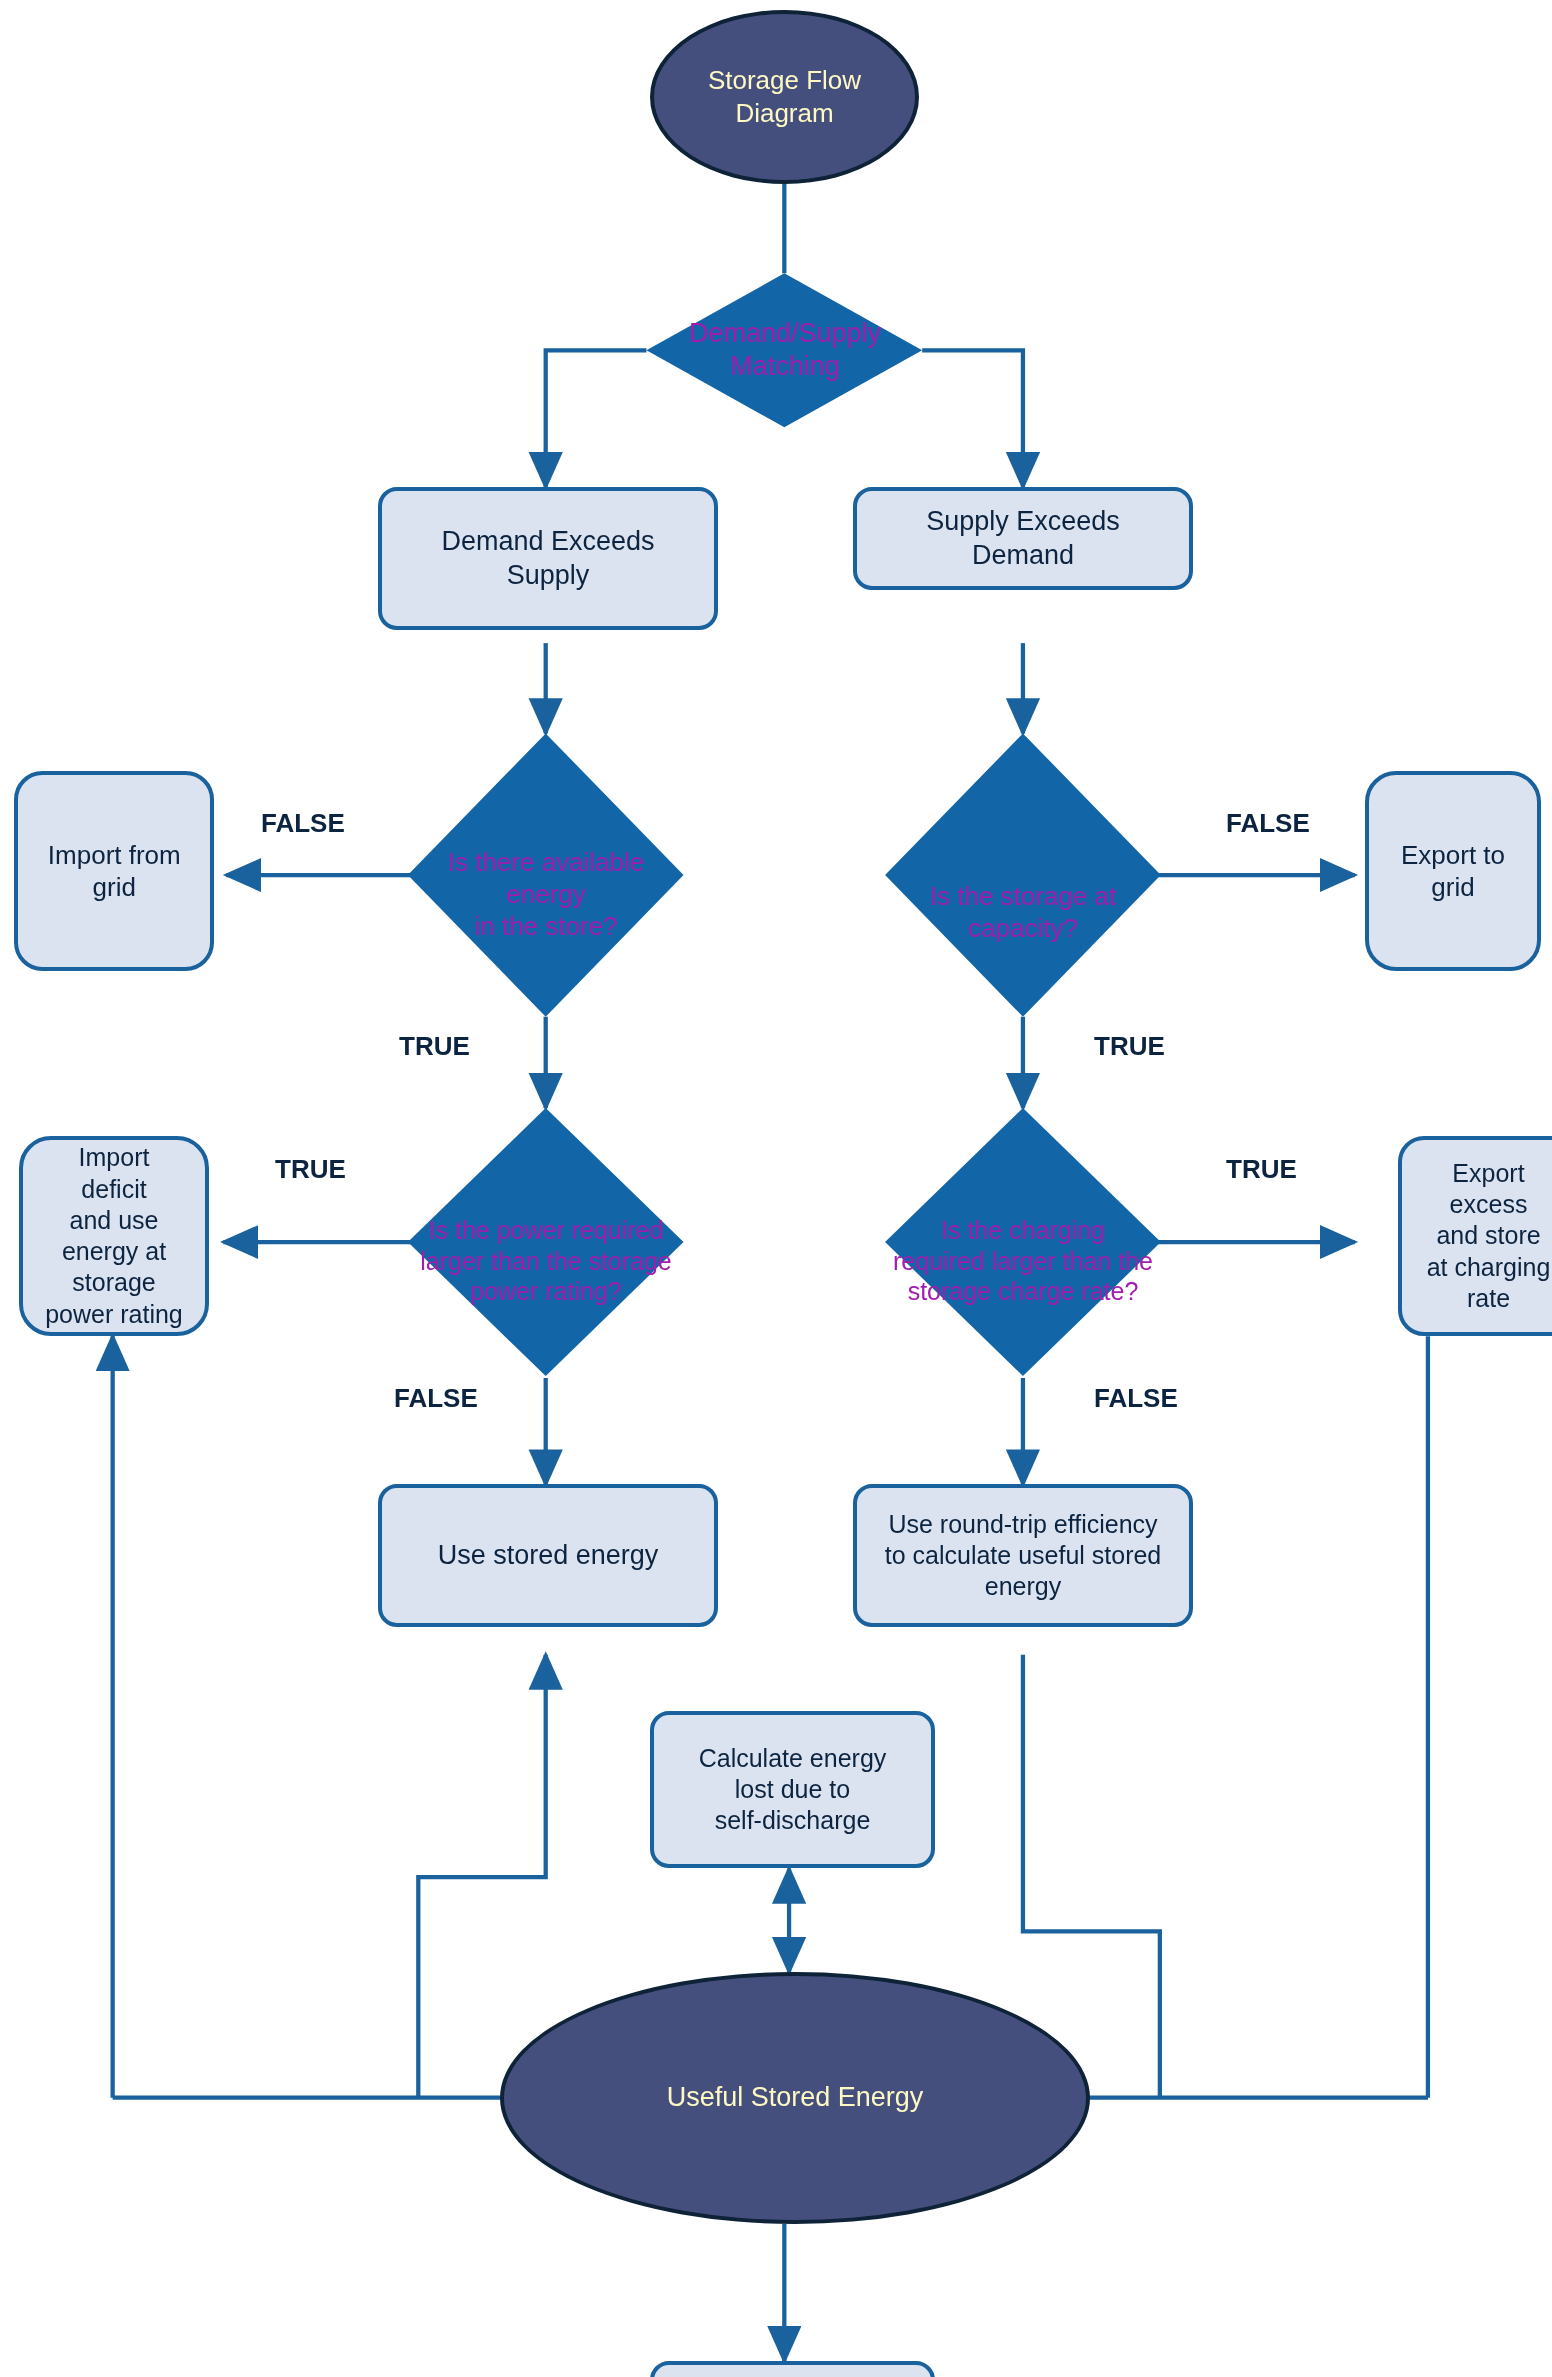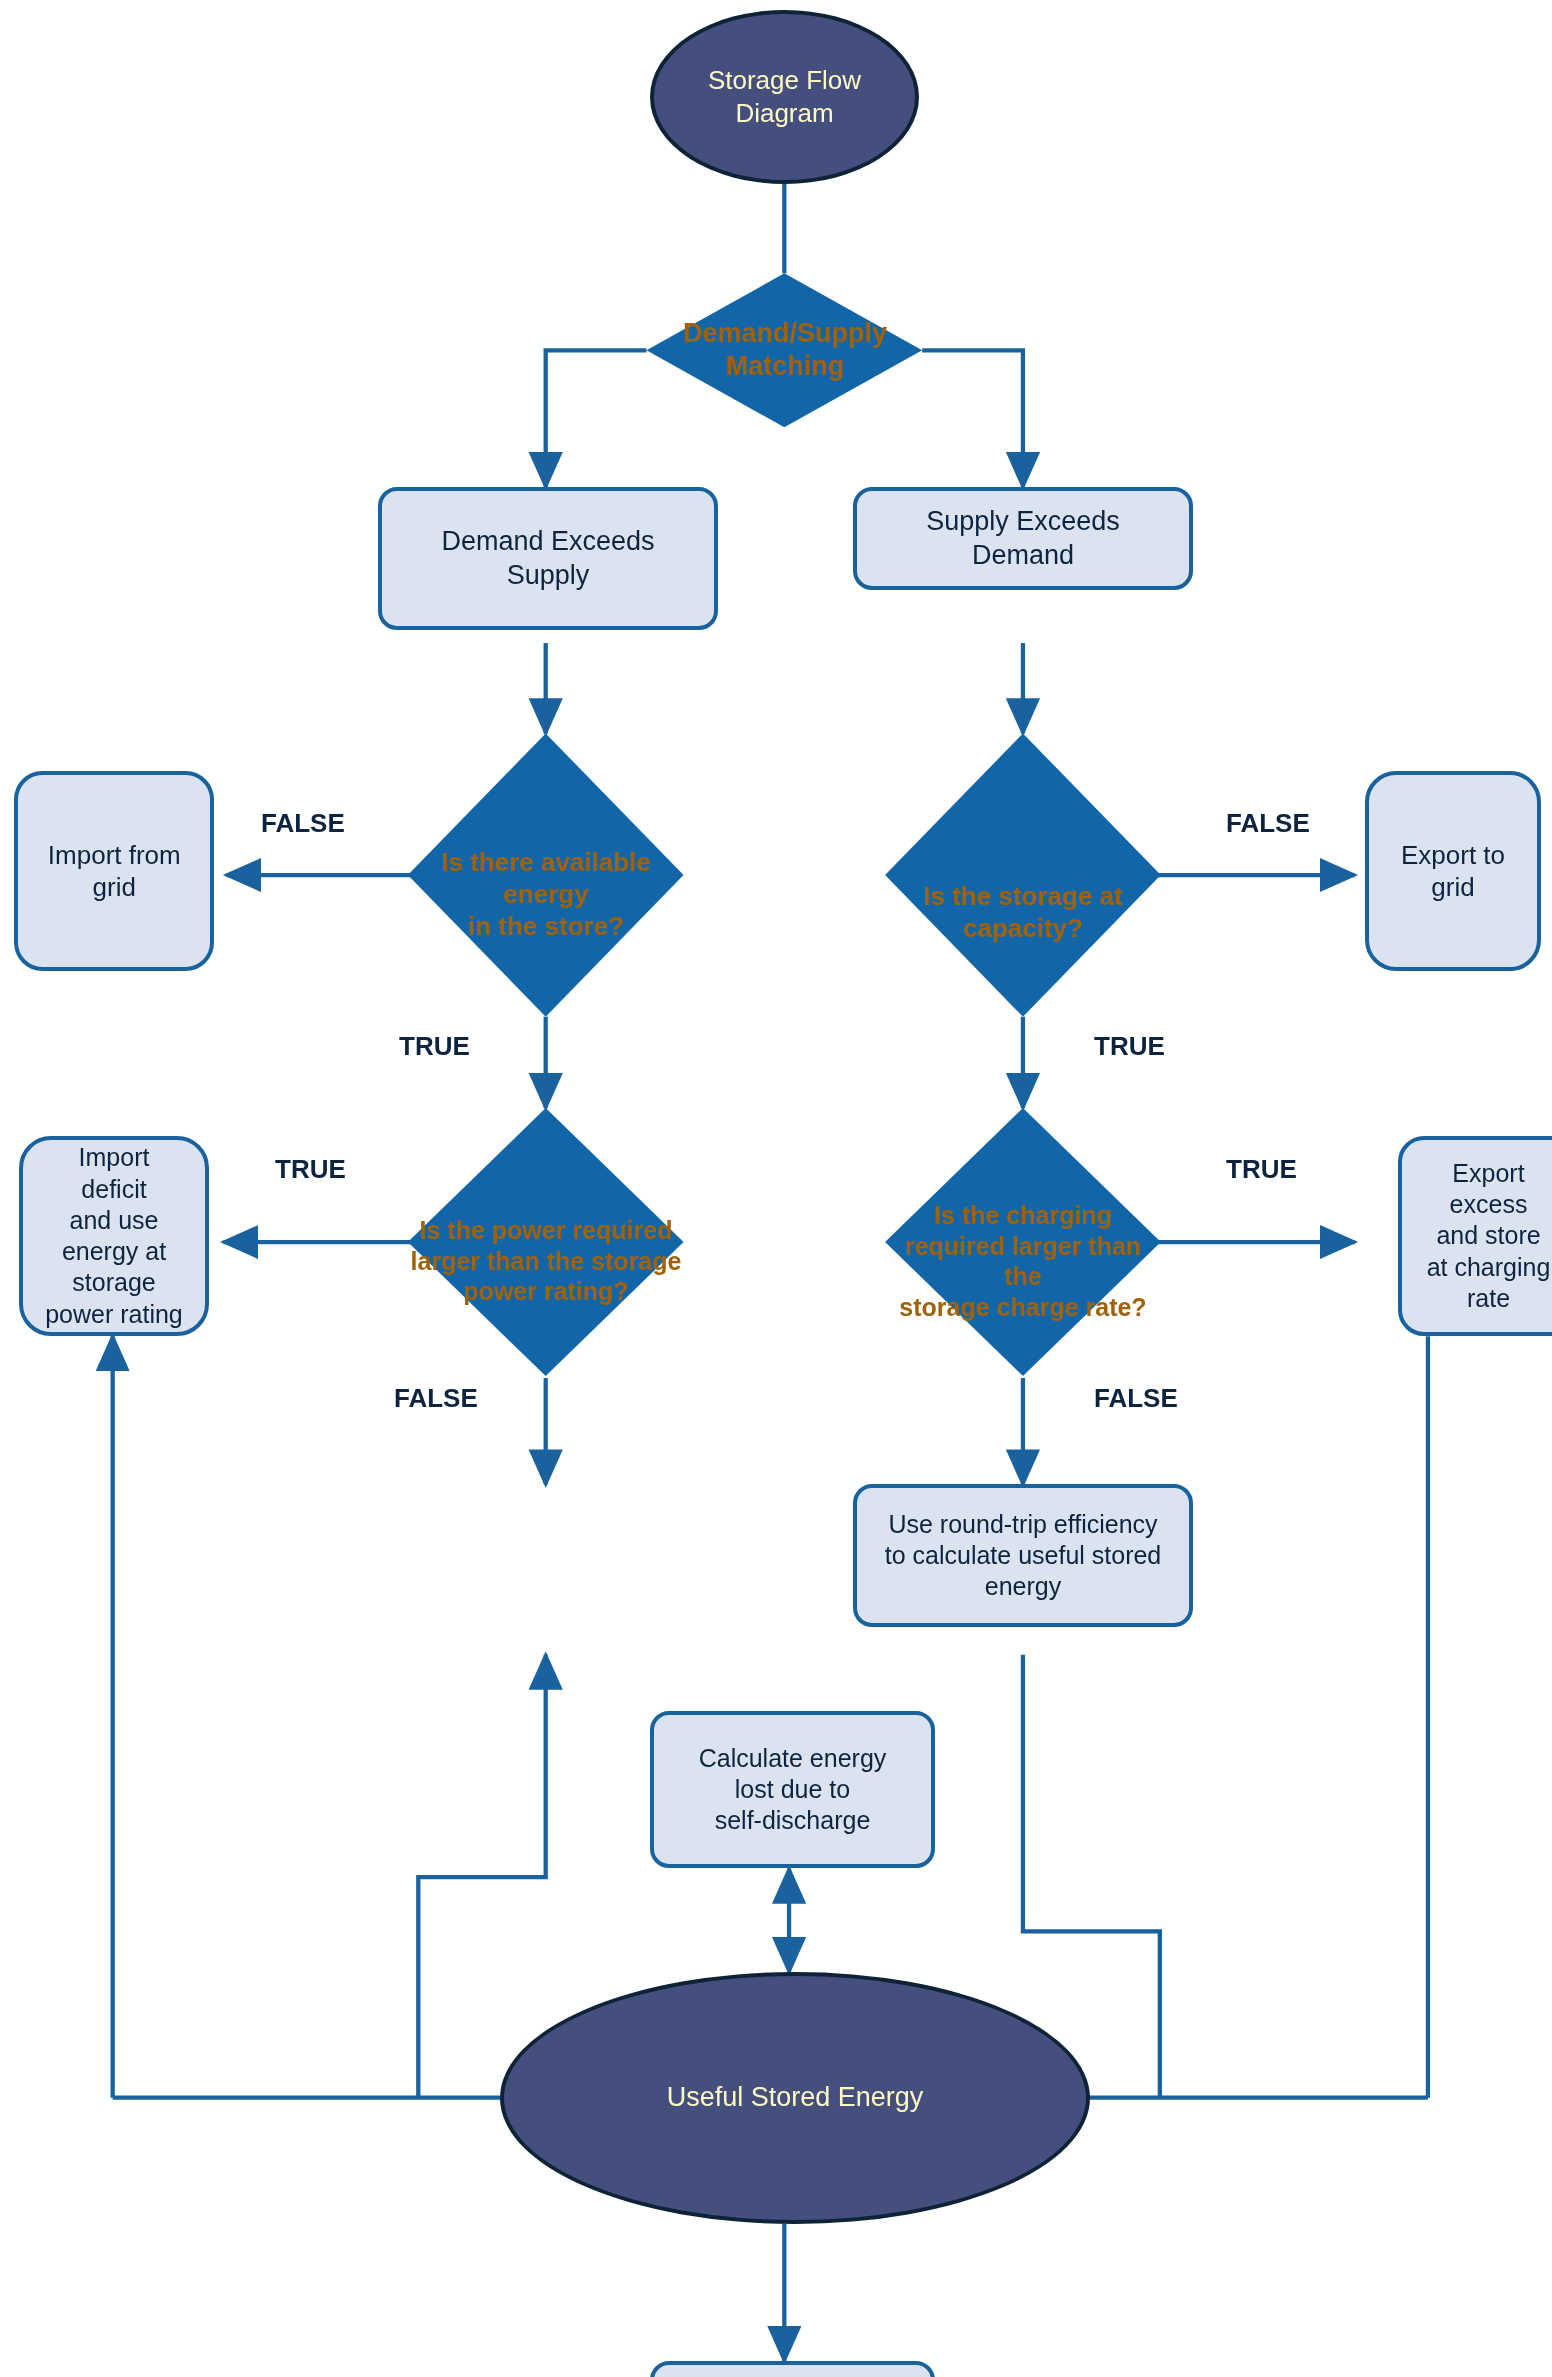--- a/index.html
+++ b/index.html
@@ -14,21 +14,21 @@
   .proc{
     background:#dce3f0;
     border:4.3px solid #19629e;
     border-radius:19px;
     color:#0c2440;
     line-height:1.25;
   }
   .proc .txt{padding:0 4.8px;width:100%;}
 
   
-  .diamond{color:#a16207;font-weight:bold;}
+  .diamond{color:#a21caf;}
   .diamond .txt{position:relative;z-index:3;width:120%;line-height:1.22;}
 
   
   .ellipse{
     background:#454f7e;
     border:4.3px solid #0e2238;
     border-radius:50%;
     color:#fef9c3;
     line-height:1.25;
   }
@@ -164,20 +164,23 @@
 power rating</span>
   </div>
   <div class="node proc" style="left:1362px;top:1136px;width:181px;height:200px;font-size:25px;border-radius:26px;overflow:visible;margin-left:36px;">
     <span class="txt" style="white-space:pre-line;">Export
 excess
 and store
 at charging
 rate</span>
   </div>
 
+  <div class="node proc" style="left:378px;top:1484px;width:340px;height:143px;font-size:27px;">
+    <span class="txt" style="white-space:pre-line;">Use stored energy</span>
+  </div>
   <div class="node proc" style="left:853px;top:1484px;width:340px;height:143px;font-size:25px;">
     <span class="txt" style="white-space:pre-line;">Use round-trip efficiency
 to calculate useful stored
 energy</span>
   </div>
 
   <div class="node proc" style="left:650px;top:1711px;width:285px;height:157px;font-size:25px;">
     <span class="txt" style="white-space:pre-line;">Calculate energy
 lost due to
 self-discharge</span>

